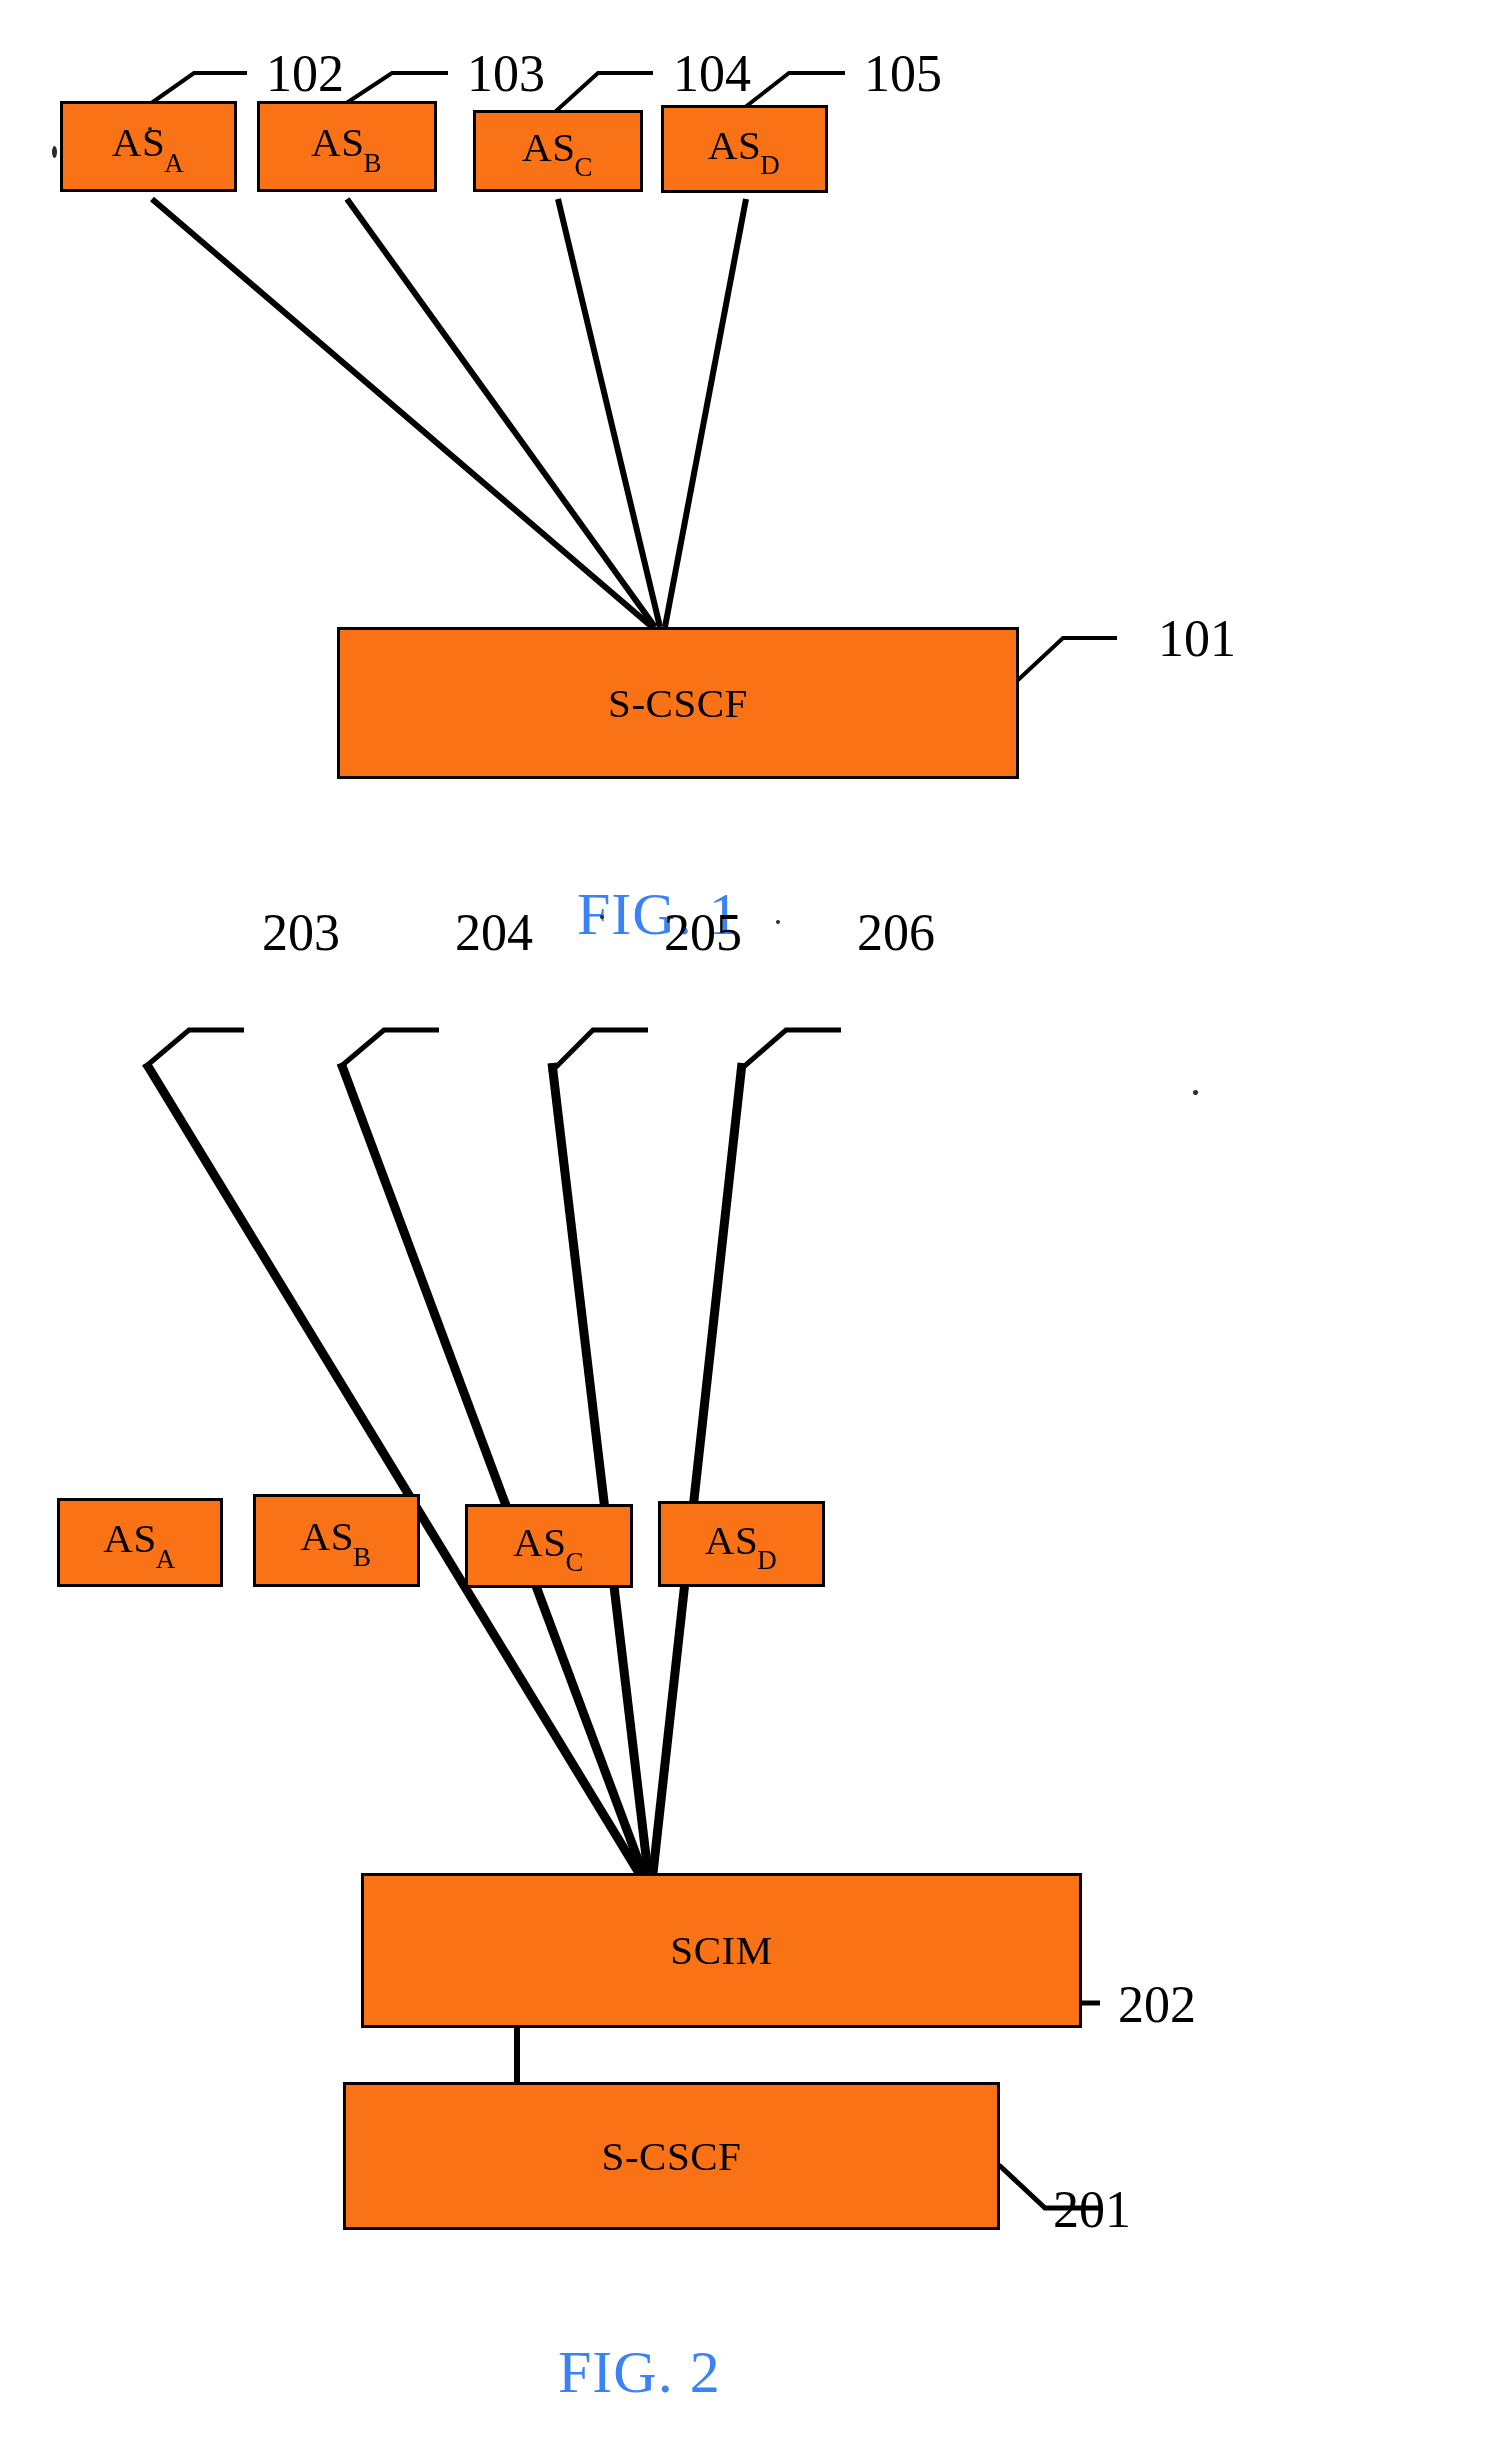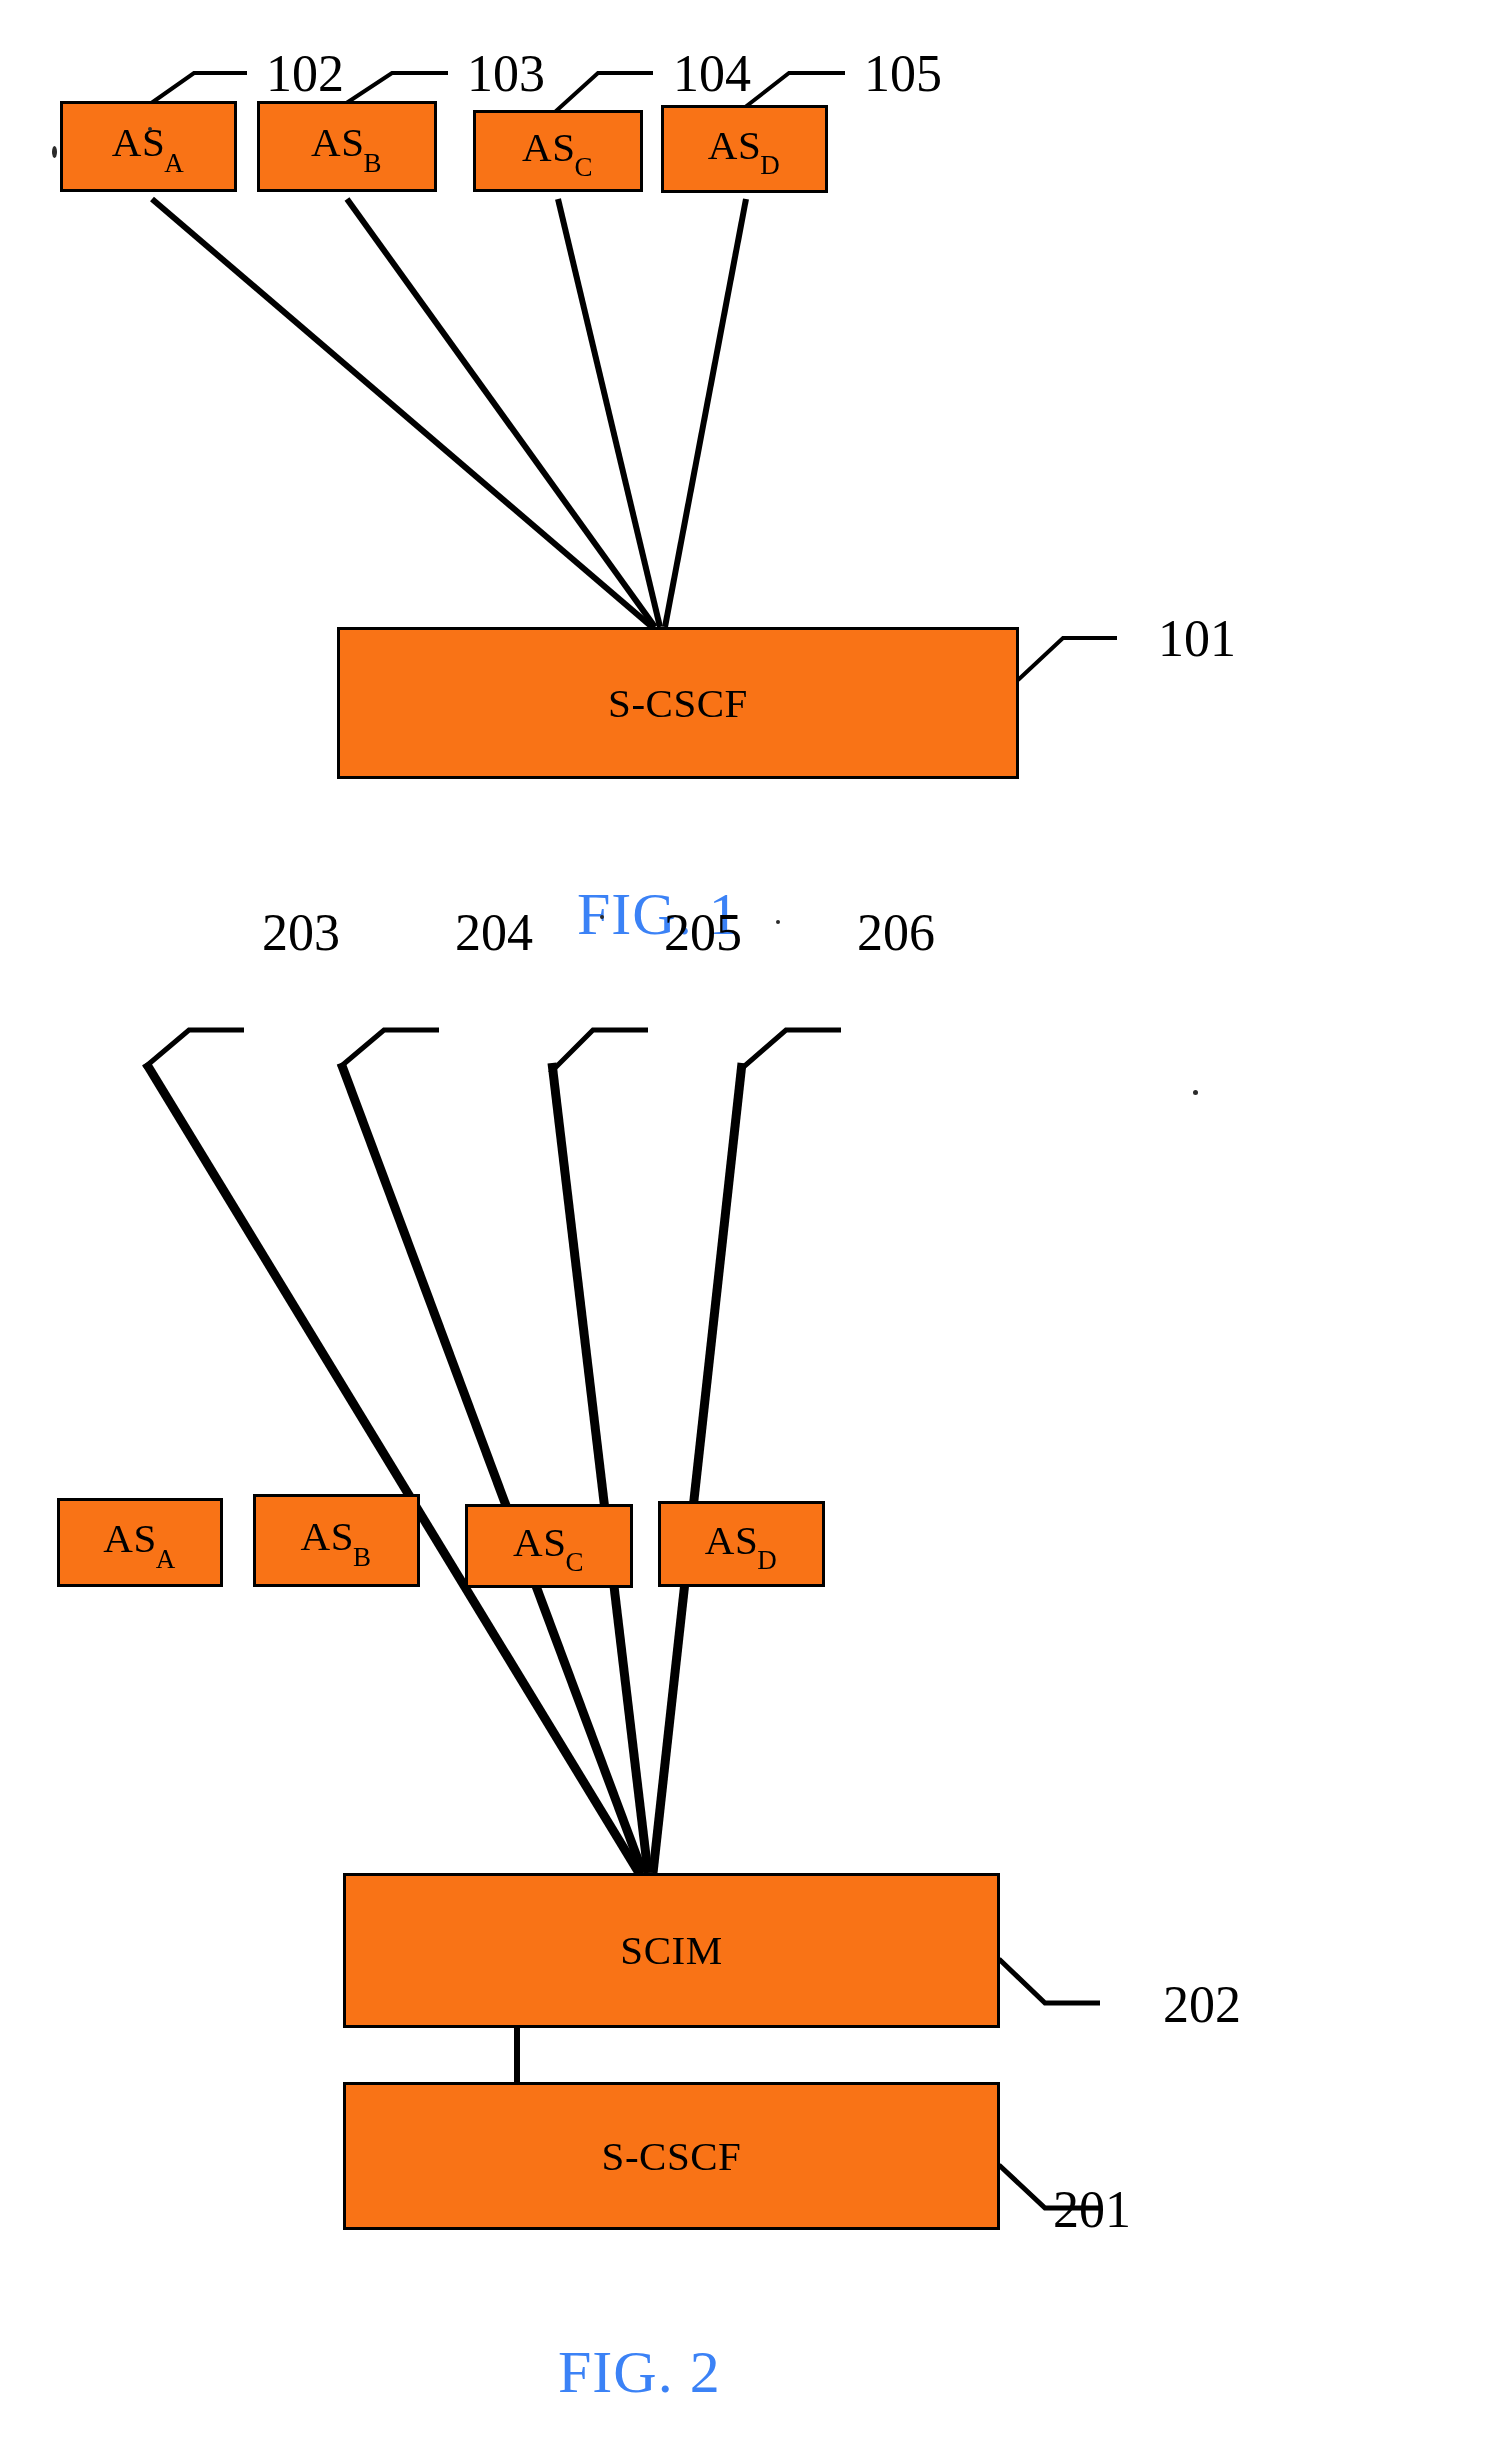--- a/index.html
+++ b/index.html
@@ -169,33 +169,33 @@
       <span>AS</span><span class="sub">C</span>
     </span>
   </div>
 
   <div class="node-box" style="left:658px; top:1501px; width:167px; height:86px;">
     <span class="node-label">
       <span>AS</span><span class="sub">D</span>
     </span>
   </div>
 
-  <div class="node-box" style="left:343px; top:1873px; width:657px; height:155px;">
+  <div class="node-box" style="left:361px; top:1873px; width:721px; height:155px;">
     <span class="node-label">SCIM</span>
   </div>
 
   <div class="node-box" style="left:343px; top:2082px; width:657px; height:148px;">
     <span class="node-label">S-CSCF</span>
   </div>
 
   <div class="ref-num" style="left:262px; top:907px;">203</div>
   <div class="ref-num" style="left:455px; top:907px;">204</div>
   <div class="ref-num" style="left:664px; top:907px;">205</div>
   <div class="ref-num" style="left:857px; top:907px;">206</div>
-  <div class="ref-num" style="left:1118px; top:1979px;margin-left:45px;">202</div>
+  <div class="ref-num" style="left:1118px; top:1979px;">202</div>
   <div class="ref-num" style="left:1053px; top:2184px;">201</div>
 
   <div class="fig-caption" style="left:558px; top:2342px;">FIG. 2</div>
 
   <div class="speck" style="left:52px; top:146px; width:5px; height:12px;"></div>
   <div class="speck" style="left:148px; top:127px; width:4px; height:4px;"></div>
   <div class="speck" style="left:1193px; top:1090px; width:5px; height:5px;"></div>
   <div class="speck" style="left:776px; top:920px; width:4px; height:4px;"></div>
   <div class="speck" style="left:600px; top:915px; width:4px; height:4px;"></div>
 

